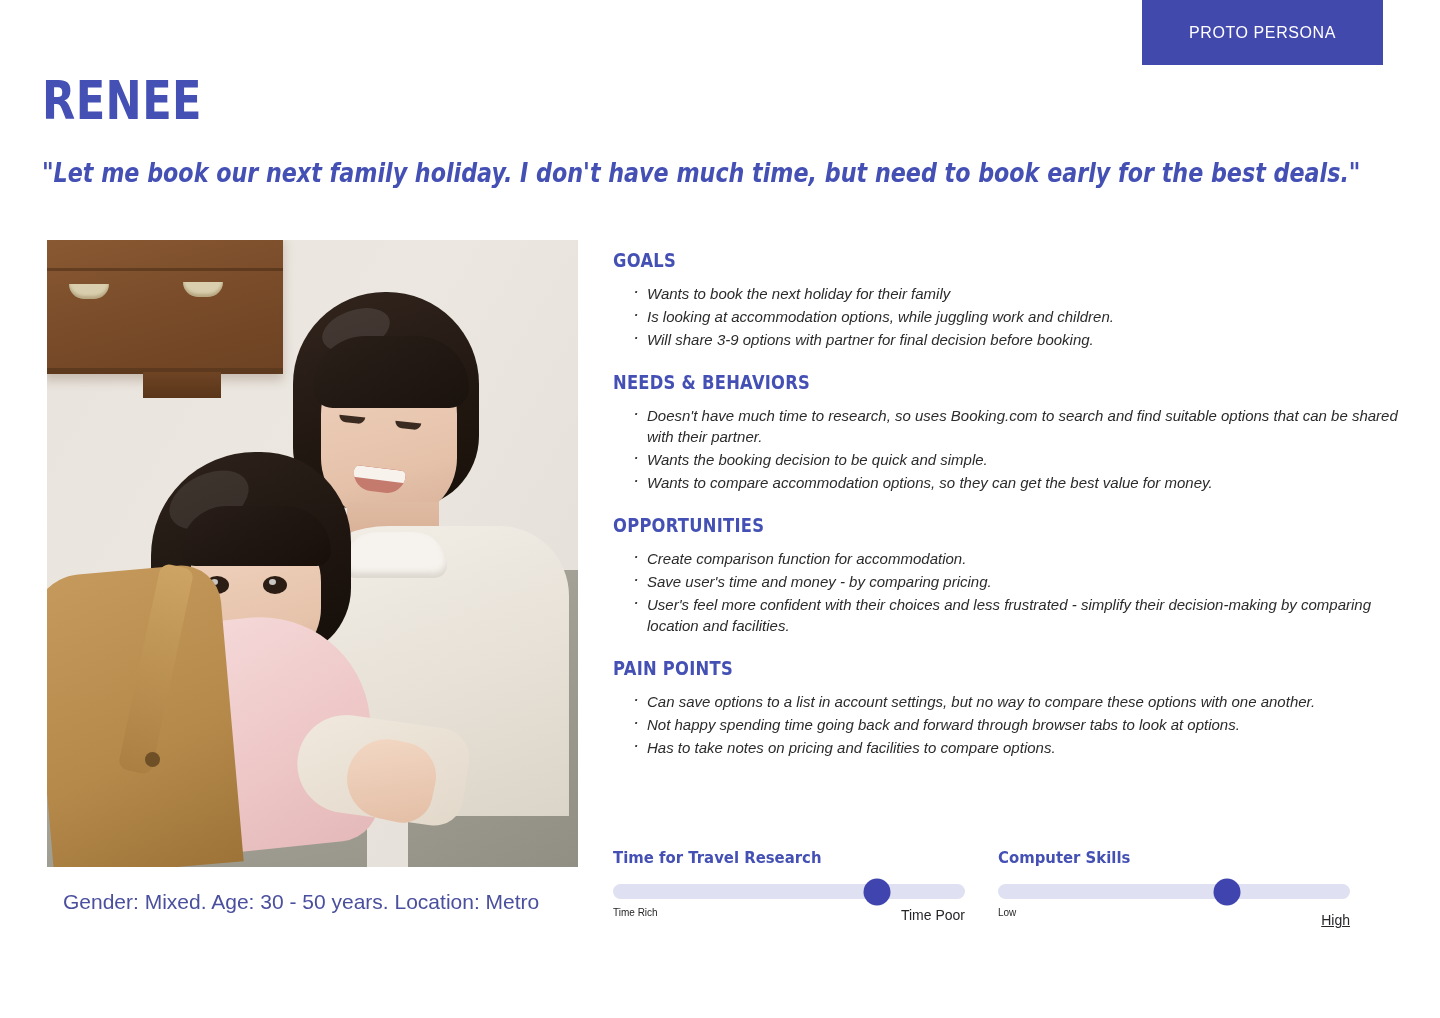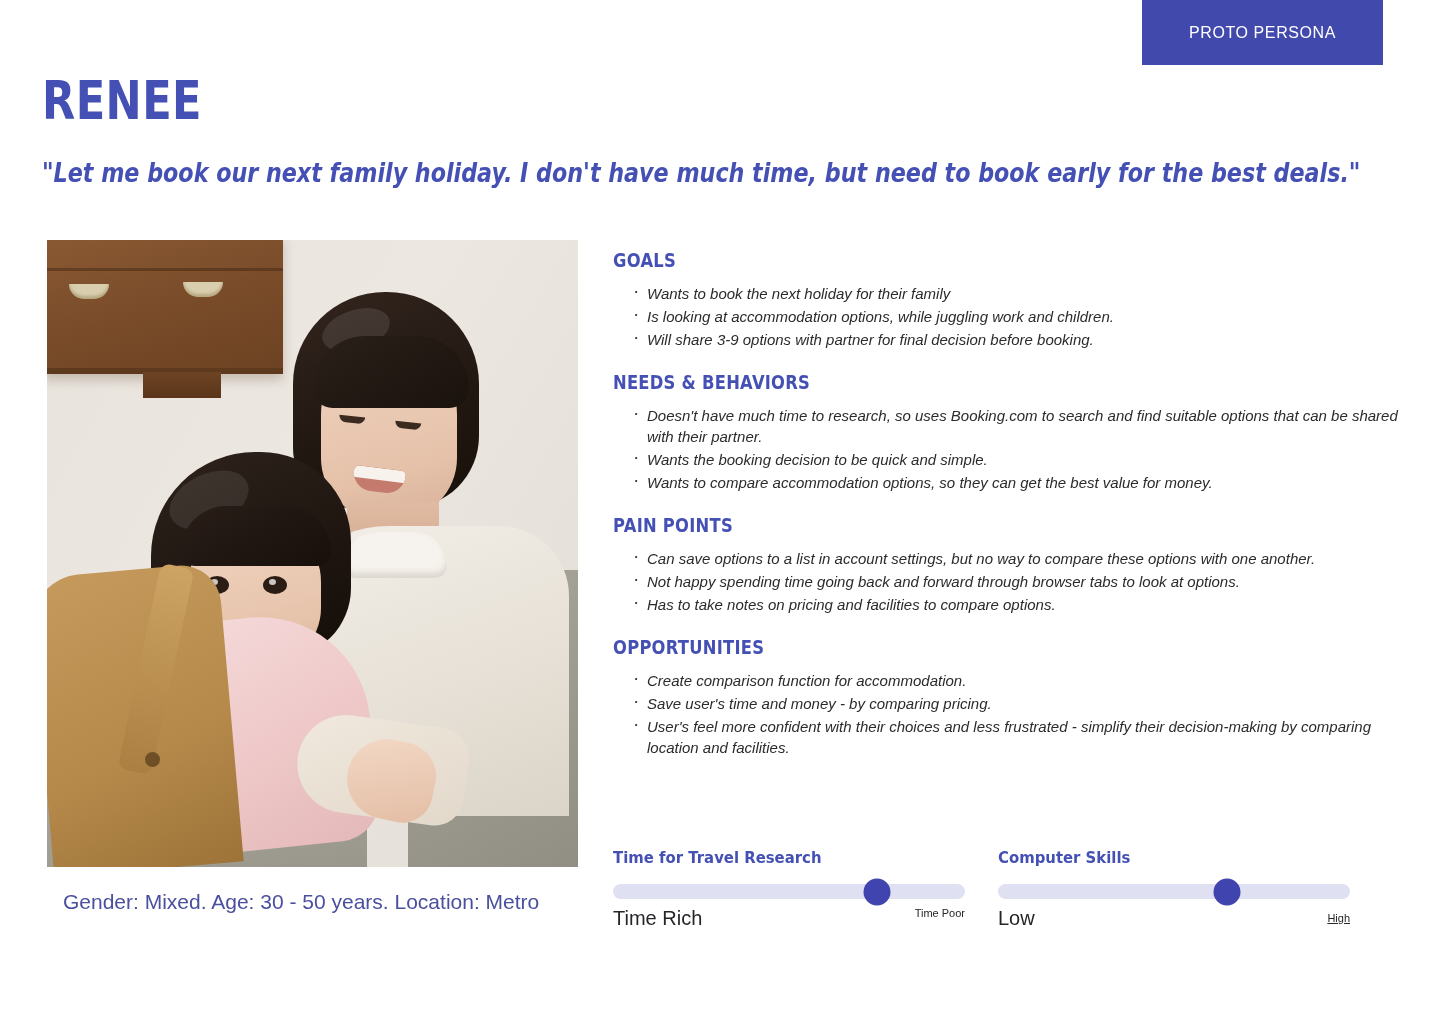--- a/index.html
+++ b/index.html
@@ -321,26 +321,26 @@
     transform: translate(-50%, -50%);
   }
 
   .slider-ends {
     position: relative;
     height: 26px;
     margin-top: 8px;
   }
   .slider-end-left {
     position: absolute; left: 0; top: 0;
-    font-size: 20px; color: #26262a;
+    font-size: 10px; color: #26262a;
     font-family: "Liberation Sans", sans-serif;
   }
   .slider-end-right {
     position: absolute; right: 0; top: 0;
-    font-size: 11px; color: #26262a;
+    font-size: 14px; color: #26262a;
     font-family: "Liberation Sans", sans-serif;
   }
   .slider-block.computer .slider-end-right { top: 5px; text-decoration: underline; }
 </style>
 </head>
 <body>
 
 <div id="page">
 
   <div class="badge">
@@ -406,37 +406,37 @@
     <div class="section">
       <div class="section-heading">NEEDS &amp; BEHAVIORS</div>
       <ul class="bullets">
         <li class="bullet">Doesn't have much time to research, so uses Booking.com to search and find suitable options that can be shared with their partner.</li>
         <li class="bullet">Wants the booking decision to be quick and simple.</li>
         <li class="bullet">Wants to compare accommodation options, so they can get the best value for money.</li>
       </ul>
     </div>
 
     <div class="section">
+      <div class="section-heading">OPPORTUNITIES</div>
+      <ul class="bullets">
+        <li class="bullet">Create comparison function for accommodation.</li>
+        <li class="bullet">Save user's time and money - by comparing pricing.</li>
+        <li class="bullet">User's feel more confident with their choices and less frustrated - simplify their decision-making by comparing location and facilities.</li>
+      </ul>
+    </div>
+
+    <div class="section">
       <div class="section-heading">PAIN POINTS</div>
       <ul class="bullets">
         <li class="bullet">Can save options to a list in account settings, but no way to compare these options with one another.</li>
         <li class="bullet">Not happy spending time going back and forward through browser tabs to look at options.</li>
         <li class="bullet">Has to take notes on pricing and facilities to compare options.</li>
       </ul>
     </div>
 
-    <div class="section">
-      <div class="section-heading">OPPORTUNITIES</div>
-      <ul class="bullets">
-        <li class="bullet">Create comparison function for accommodation.</li>
-        <li class="bullet">Save user's time and money - by comparing pricing.</li>
-        <li class="bullet">User's feel more confident with their choices and less frustrated - simplify their decision-making by comparing location and facilities.</li>
-      </ul>
-    </div>
-
   </div>
 
   <div class="sliders">
 
     <div class="slider-block travel">
       <div class="slider-title">Time for Travel Research</div>
       <div class="slider-track">
         <div class="slider-thumb" id="thumb0" style="left: 75%;"></div>
       </div>
       <div class="slider-ends">

